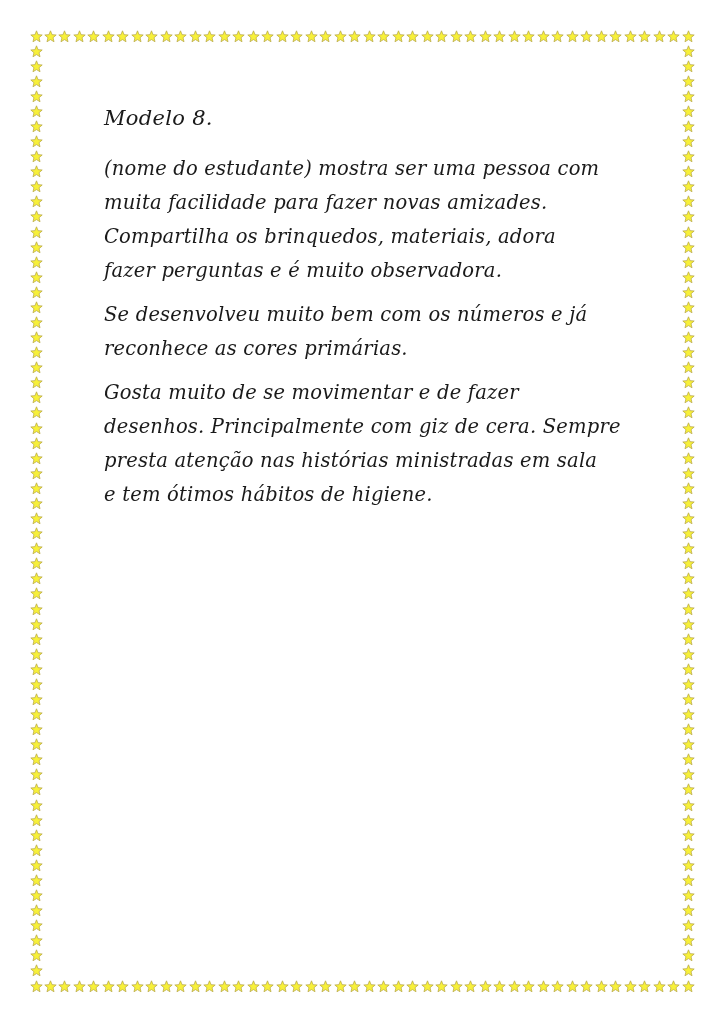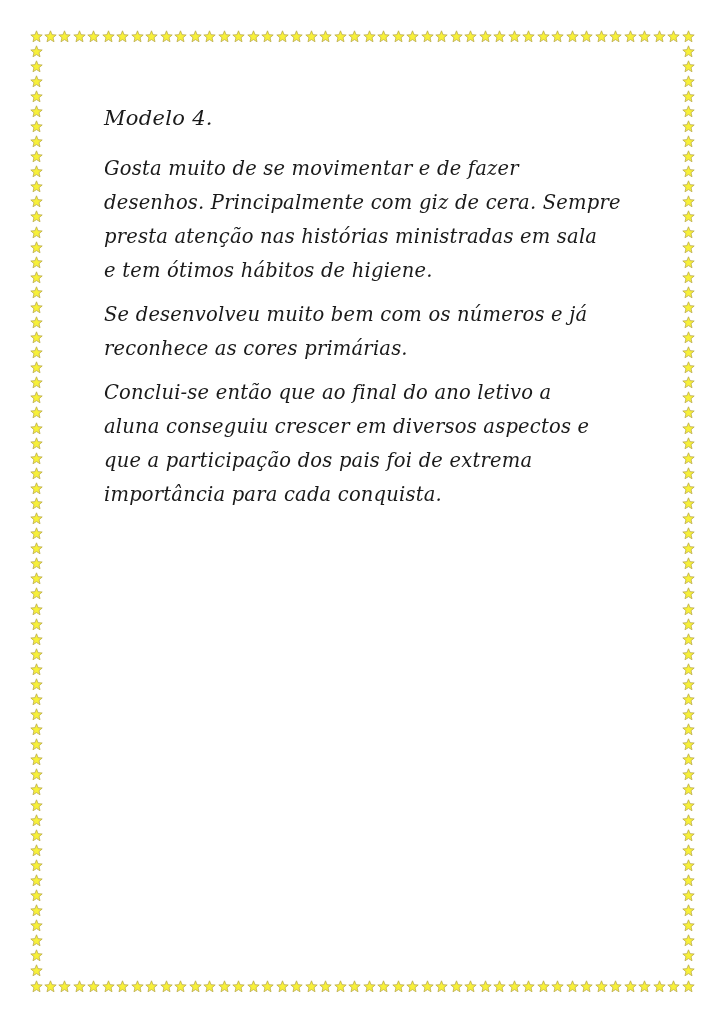--- a/index.html
+++ b/index.html
@@ -1131,24 +1131,24 @@
       </svg>
     </span>
     <span class="star" style="left: 681.5px; top: 964.421px;">
       <svg viewBox="0 0 24 24">
         <polygon points="12,1.5 14.9,8.6 22.5,9.2 16.7,14.2 18.5,21.7 12,17.7 5.5,21.7 7.3,14.2 1.5,9.2 9.1,8.6" fill="#f7f03a" stroke="#b8a848" stroke-width="1.4" stroke-linejoin="round"></polygon>
       </svg>
     </span>
   </div>
 
 <div class="content">
-  <h1 class="title">Modelo 4.</h1>
+  <h1 class="title">Modelo 8.</h1>
+  <p class="para">(nome do estudante) mostra ser uma pessoa com
+muita facilidade para fazer novas amizades.
+Compartilha os brinquedos, materiais, adora
+fazer perguntas e é muito observadora.</p>
+  <p class="para">Se desenvolveu muito bem com os números e já
+reconhece as cores primárias.</p>
   <p class="para">Gosta muito de se movimentar e de fazer
 desenhos. Principalmente com giz de cera. Sempre
 presta atenção nas histórias ministradas em sala
 e tem ótimos hábitos de higiene.</p>
-  <p class="para">Se desenvolveu muito bem com os números e já
-reconhece as cores primárias.</p>
-  <p class="para">Conclui-se então que ao final do ano letivo a
-aluna conseguiu crescer em diversos aspectos e
-que a participação dos pais foi de extrema
-importância para cada conquista.</p>
 </div>
 
 </body></html>

